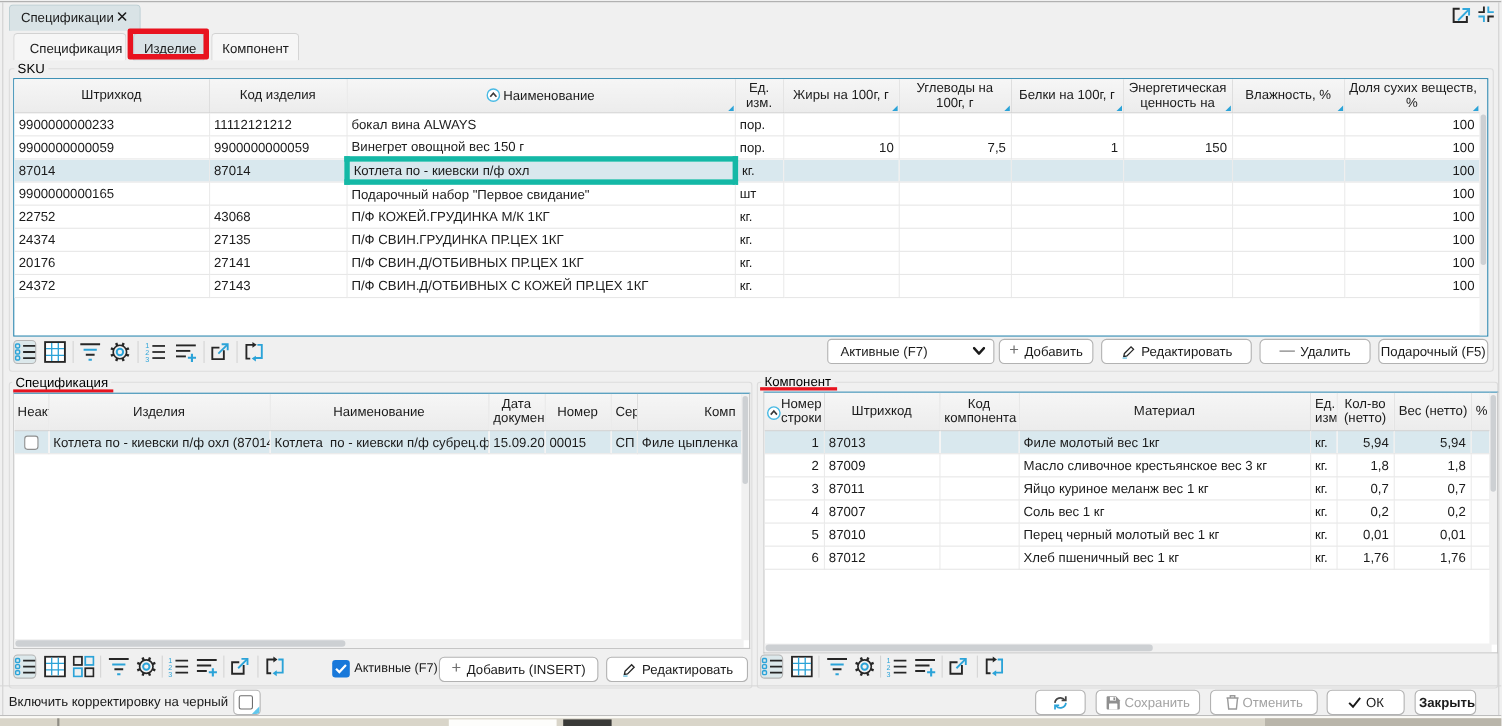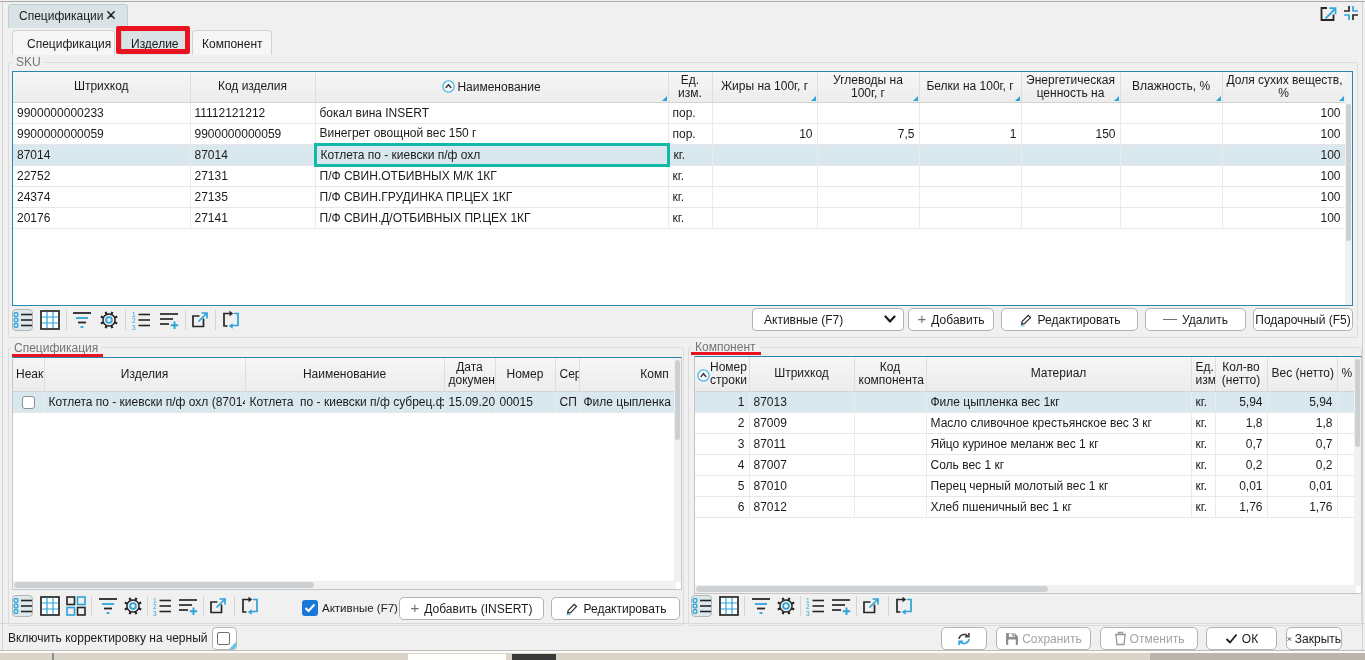--- a/index.html
+++ b/index.html
@@ -7,21 +7,21 @@
 .t12{font-size:12px;color:#1b1b1b;}
 .btn{position:absolute;background:#fff;border:1px solid #b2b2b2;border-radius:5px;font-size:12px;color:#1b1b1b;text-align:center;display:flex;align-items:center;justify-content:center;}
 .sep{position:absolute;width:1px;background:#d4d4d4;}
 table.grid{border-collapse:collapse;table-layout:fixed;background:#fff;}
 table.grid td{font-size:12px;color:#1b1b1b;padding:0 4px;white-space:nowrap;overflow:hidden;border-right:1px solid #ebebeb;border-bottom:1px solid #e7e7e7;}
 table.grid td.hc{background:linear-gradient(#f6f6f6,#ececec);border-right:1px solid #dedede;border-bottom:1px solid #d3d3d3;text-align:center;position:relative;line-height:13px;vertical-align:middle;}
 .num{text-align:right;}
 .selrow td{background:#d9e8ee;}
 .ftri{position:absolute;right:1px;bottom:1px;width:0;height:0;border-left:5px solid transparent;border-bottom:5px solid #2ba3d8;}
 .fieldset{position:absolute;border:1px solid #dcdcdc;border-radius:3px;}
-.fslabel{position:absolute;font-size:12px;color:#737373;background:#f0f0f0;padding:0 3px;white-space:nowrap;}
+.fslabel{position:absolute;font-size:12px;color:#000000;background:#f0f0f0;padding:0 3px;white-space:nowrap;}
 .scrollv{position:absolute;background:#f1f1f1;}
 .thumb{position:absolute;background:#cdd0d3;border-radius:3px;}
 .iconbox{position:absolute;width:21px;height:22px;display:flex;align-items:center;justify-content:center;}
 .iconsel{background:#dce8eb;border:1px solid #b5b5b5;border-radius:4px;}
 .redline{position:absolute;height:3px;background:#e8131f;}
 </style></head><body>
 
 <div class="abs" style="left:0;top:1px;width:1365px;height:1px;background:#aaaaaa;"></div>
 <div class="abs" style="left:2px;top:2px;width:1px;height:650px;background:#d2d2d2;"></div>
 <div class="abs" style="left:1362px;top:2px;width:1px;height:650px;background:#d2d2d2;"></div>
@@ -76,21 +76,21 @@
 <td class="hc">Жиры на 100г, г<span class="ftri"></span></td>
 <td class="hc">Углеводы на<br>100г, г<span class="ftri"></span></td>
 <td class="hc">Белки на 100г, г<span class="ftri"></span></td>
 <td class="hc">Энергетическая<br>ценность на<span class="ftri"></span></td>
 <td class="hc">Влажность, %<span class="ftri"></span></td>
 <td class="hc">Доля сухих веществ,<br>%<span class="ftri"></span></td>
 </tr>
 <tr style="height:21px;">
 <td class="" style="">9900000000233</td>
 <td class="" style="">11112121212</td>
-<td class="" style="">бокал вина INSERT</td>
+<td class="" style="">бокал вина ALWAYS</td>
 <td class="" style="">пор.</td>
 <td class="num" style=""></td>
 <td class="num" style=""></td>
 <td class="num" style=""></td>
 <td class="num" style=""></td>
 <td class="num" style=""></td>
 <td class="num" style="">100</td>
 </tr>
 <tr style="height:21px;">
 <td class="" style="">9900000000059</td>
@@ -100,33 +100,45 @@
 <td class="num" style="">10</td>
 <td class="num" style="">7,5</td>
 <td class="num" style="">1</td>
 <td class="num" style="">150</td>
 <td class="num" style=""></td>
 <td class="num" style="">100</td>
 </tr>
 <tr style="height:21px;" class="selrow">
 <td class="" style="">87014</td>
 <td class="" style="">87014</td>
-<td class="" style="border:3px solid #14b8a6;">Котлета по - киевски п/ф охл</td>
+<td class="" style="border:5px solid #14b8a6;">Котлета по - киевски п/ф охл</td>
 <td class="" style="">кг.</td>
 <td class="num" style=""></td>
 <td class="num" style=""></td>
 <td class="num" style=""></td>
 <td class="num" style=""></td>
 <td class="num" style=""></td>
 <td class="num" style="">100</td>
 </tr>
 <tr style="height:21px;">
+<td class="" style="">9900000000165</td>
+<td class="" style=""></td>
+<td class="" style="">Подарочный набор "Первое свидание"</td>
+<td class="" style="">шт</td>
+<td class="num" style=""></td>
+<td class="num" style=""></td>
+<td class="num" style=""></td>
+<td class="num" style=""></td>
+<td class="num" style=""></td>
+<td class="num" style="">100</td>
+</tr>
+<tr style="height:21px;">
 <td class="" style="">22752</td>
-<td class="" style="">27131</td>
-<td class="" style="">П/Ф СВИН.ОТБИВНЫХ М/К 1КГ</td>
+<td class="" style="">43068</td>
+<td class="" style="">П/Ф КОЖЕЙ.ГРУДИНКА М/К 1КГ</td>
 <td class="" style="">кг.</td>
 <td class="num" style=""></td>
 <td class="num" style=""></td>
 <td class="num" style=""></td>
 <td class="num" style=""></td>
 <td class="num" style=""></td>
 <td class="num" style="">100</td>
 </tr>
 <tr style="height:21px;">
 <td class="" style="">24374</td>
@@ -137,20 +149,32 @@
 <td class="num" style=""></td>
 <td class="num" style=""></td>
 <td class="num" style=""></td>
 <td class="num" style=""></td>
 <td class="num" style="">100</td>
 </tr>
 <tr style="height:21px;">
 <td class="" style="">20176</td>
 <td class="" style="">27141</td>
 <td class="" style="">П/Ф СВИН.Д/ОТБИВНЫХ ПР.ЦЕХ 1КГ</td>
+<td class="" style="">кг.</td>
+<td class="num" style=""></td>
+<td class="num" style=""></td>
+<td class="num" style=""></td>
+<td class="num" style=""></td>
+<td class="num" style=""></td>
+<td class="num" style="">100</td>
+</tr>
+<tr style="height:21px;">
+<td class="" style="">24372</td>
+<td class="" style="">27143</td>
+<td class="" style="">П/Ф СВИН.Д/ОТБИВНЫХ С КОЖЕЙ ПР.ЦЕХ 1КГ</td>
 <td class="" style="">кг.</td>
 <td class="num" style=""></td>
 <td class="num" style=""></td>
 <td class="num" style=""></td>
 <td class="num" style=""></td>
 <td class="num" style=""></td>
 <td class="num" style="">100</td>
 </tr>
 </tbody>
     </table>
@@ -372,21 +396,21 @@
 <td class="hc">Материал</td>
 <td class="hc">Ед.<br>изм</td>
 <td class="hc">Кол-во<br>(нетто)</td>
 <td class="hc">Вес (нетто)</td>
 <td class="hc">%</td>
 </tr>
 <tr style="height:21px;" class="selrow">
 <td class="num">1</td>
 <td class="">87013</td>
 <td class=""></td>
-<td class="">Филе цыпленка вес 1кг</td>
+<td class="">Филе молотый вес 1кг</td>
 <td class="">кг.</td>
 <td class="num">5,94</td>
 <td class="num">5,94</td>
 <td class=""></td>
 </tr>
 <tr style="height:21px;">
 <td class="num">2</td>
 <td class="">87009</td>
 <td class=""></td>
 <td class="">Масло сливочное крестьянское вес 3 кг</td>
@@ -523,21 +547,21 @@
     </svg>Сохранить</div>
 
 <div class="btn" style="left:1100px;top:627px;width:98px;height:23px;color:#a3a3a3;"><svg width="13" height="15" viewBox="0 0 13 15" style="margin-right:3px;">
       <path d="M2 4 L3 13.5 H10 L11 4 M1 3.5 H12 M4.5 3.5 V1.5 H8.5 V3.5" fill="none" stroke="#9a9a9a" stroke-width="1.3"></path>
     </svg>Отменить</div>
 
 <div class="btn" style="left:1206px;top:627px;width:71px;height:23px;"><svg width="13" height="12" viewBox="0 0 13 12" style="margin-right:4px;">
       <path d="M1.5 6 L5 9.5 L11.5 1.5" fill="none" stroke="#1b1b1b" stroke-width="1.8"></path>
     </svg>ОК</div>
 
-<div class="btn" style="left:1286px;top:627px;width:56px;height:23px;"><svg width="10" height="10" viewBox="0 0 11 11" style="margin-right:3px;">
+<div class="btn" style="left:1286px;top:627px;width:56px;height:23px;font-weight:bold;"><svg width="10" height="10" viewBox="0 0 11 11" style="margin-right:3px;">
       <path d="M1.5 1.5 L9.5 9.5 M9.5 1.5 L1.5 9.5" stroke="#1b1b1b" stroke-width="1.7"></path>
     </svg>Закрыть</div>
 
 <div class="abs" style="left:0;top:650px;width:1365px;height:1px;background:#bdbdbd;"></div>
 <div class="abs" style="left:0;top:651px;width:1365px;height:2px;background:#fbfaf6;"></div>
 <div class="abs" style="left:0;top:653px;width:1365px;height:7px;background:#d9d5c9;"></div>
 <div class="abs" style="left:52px;top:653px;width:2px;height:7px;background:#8f8d85;"></div>
 <div class="abs" style="left:408px;top:654px;width:98px;height:6px;background:#fdfdfb;"></div>
 <div class="abs" style="left:512px;top:654px;width:44px;height:6px;background:#3a3a38;"></div>
 <div class="abs" style="left:1150px;top:653px;width:215px;height:7px;background:#b9b5aa;"></div>

